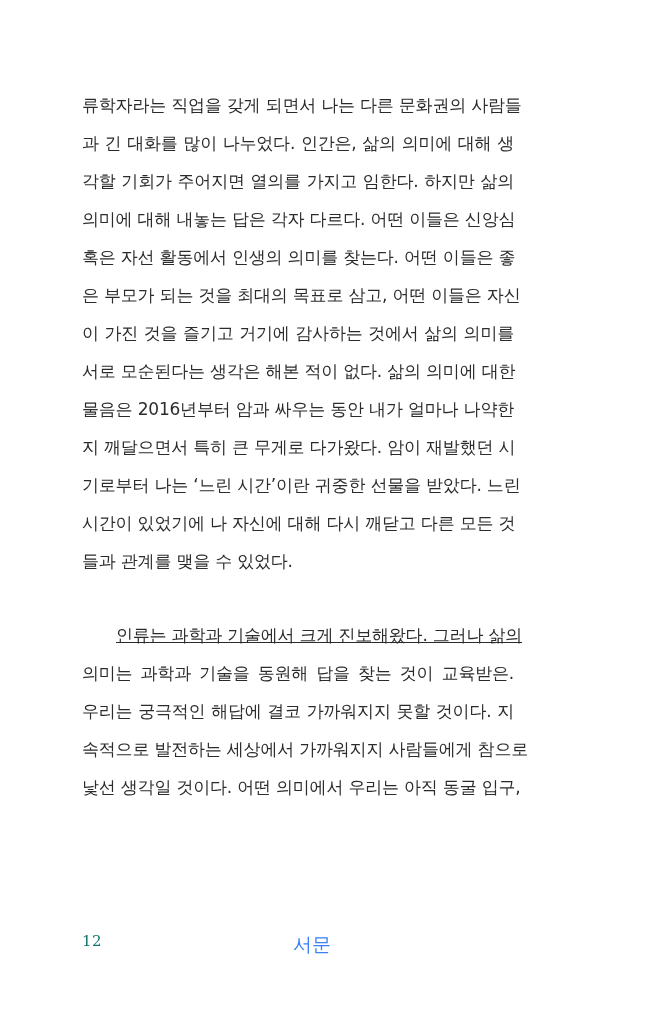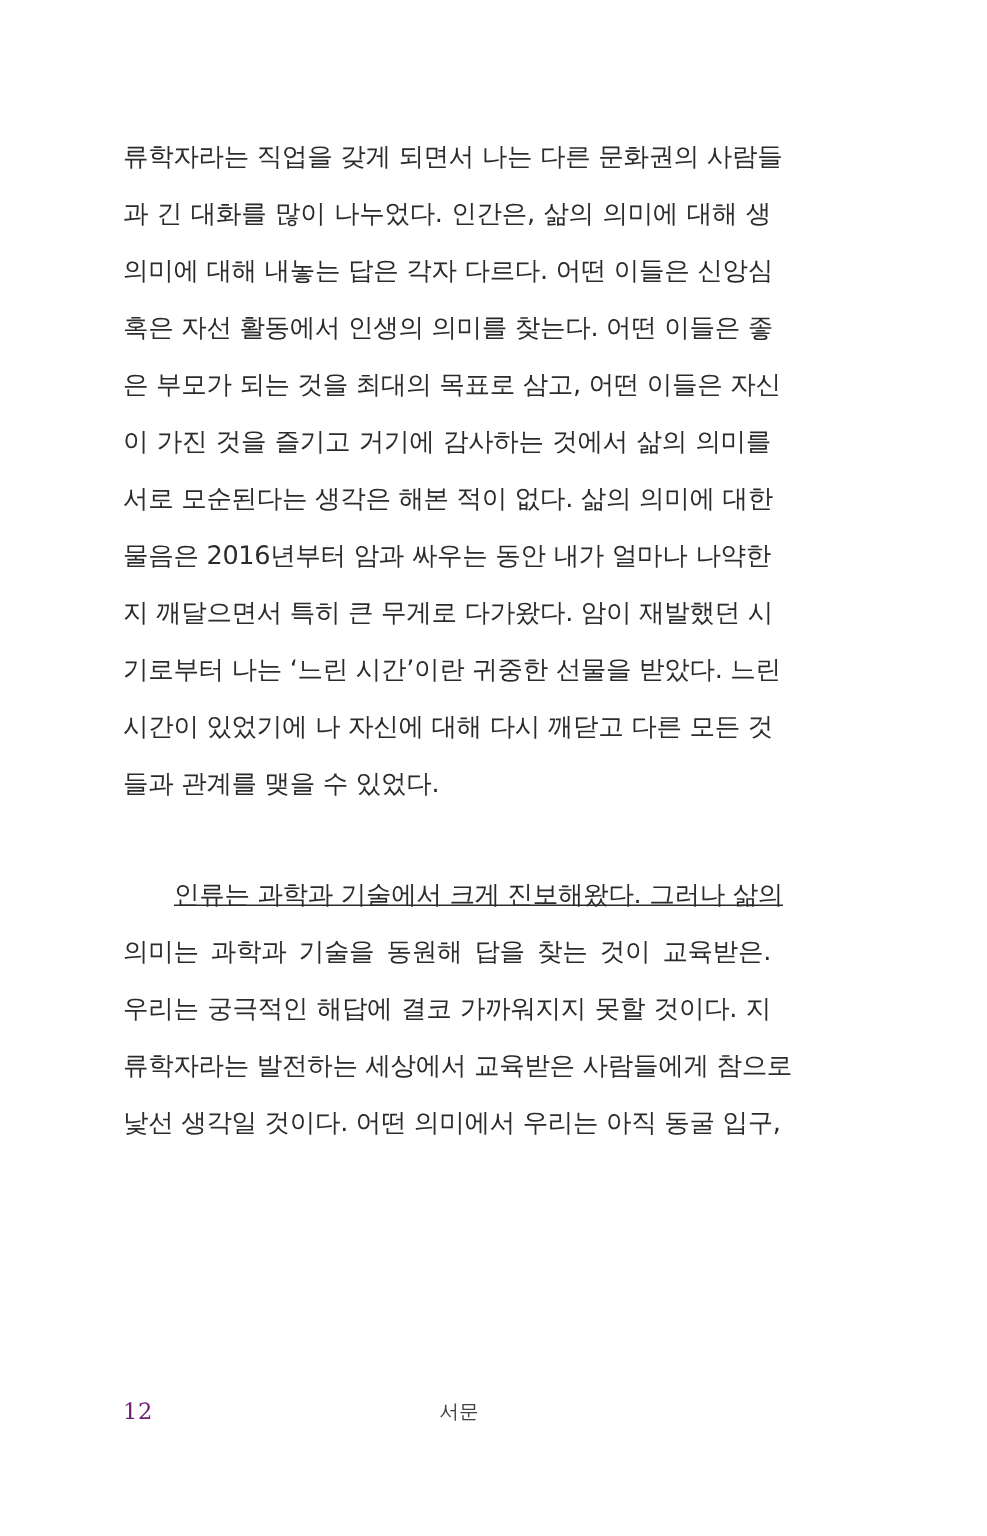--- a/index.html
+++ b/index.html
@@ -47,59 +47,60 @@
     }
     .para-gap {
       height: 36px;
     }
     .folio {
       position: absolute;
       left: 82px;
       top: 932px;
       font-family: "DejaVu Serif", "Liberation Serif", serif;
       font-size: 15px;
-      color: #701a75;
+      color: #0f766e;
       letter-spacing: 0.5px;
     }
     .running-head {
       position: absolute;
       left: 293px;
       top: 932px;
-      font-size: 13px;
-      color: #404040;
+      font-size: 19px;
+      color: #3b82f6;
     }
   </style>
 </head>
 <body>
 
 <div class="page">
   <div class="body-text">
 
     <div>
       <span class="line">류학자라는 직업을 갖게 되면서 나는 다른 문화권의 사람들</span>
       <span class="line">과 긴 대화를 많이 나누었다. 인간은, 삶의 의미에 대해 생</span>
+      <span class="line">각할 기회가 주어지면 열의를 가지고 임한다. 하지만 삶의</span>
       <span class="line">의미에 대해 내놓는 답은 각자 다르다. 어떤 이들은 신앙심</span>
       <span class="line">혹은 자선 활동에서 인생의 의미를 찾는다. 어떤 이들은 좋</span>
       <span class="line">은 부모가 되는 것을 최대의 목표로 삼고, 어떤 이들은 자신</span>
       <span class="line">이 가진 것을 즐기고 거기에 감사하는 것에서 삶의 의미를</span>
       <span class="line">서로 모순된다는 생각은 해본 적이 없다. 삶의 의미에 대한</span>
       <span class="line">물음은 2016년부터 암과 싸우는 동안 내가 얼마나 나약한</span>
       <span class="line">지 깨달으면서 특히 큰 무게로 다가왔다. 암이 재발했던 시</span>
       <span class="line">기로부터 나는 ‘느린 시간’이란 귀중한 선물을 받았다. 느린</span>
       <span class="line">시간이 있었기에 나 자신에 대해 다시 깨닫고 다른 모든 것</span>
       <span class="line last">들과 관계를 맺을 수 있었다.</span>
     </div>
 
     <div class="para-gap"></div>
 
     <div>
       <span class="line indent">인류는 과학과 기술에서 크게 진보해왔다. 그러나 삶의</span>
       <span class="line">의미는 과학과 기술을 동원해 답을 찾는 것이 교육받은.</span>
       <span class="line">우리는 궁극적인 해답에 결코 가까워지지 못할 것이다. 지</span>
-      <span class="line">류학자라는 발전하는 세상에서 교육받은 사람들에게 참으로</span>
+      <span class="line">속적으로 발전하는 세상에서 가까워지지 사람들에게 참으로</span>
       <span class="line">낯선 생각일 것이다. 어떤 의미에서 우리는 아직 동굴 입구,</span>
     </div>
 
   </div>
 
   <div class="folio">12</div>
   <div class="running-head">서문</div>
 </div>
 
 </body></html>

